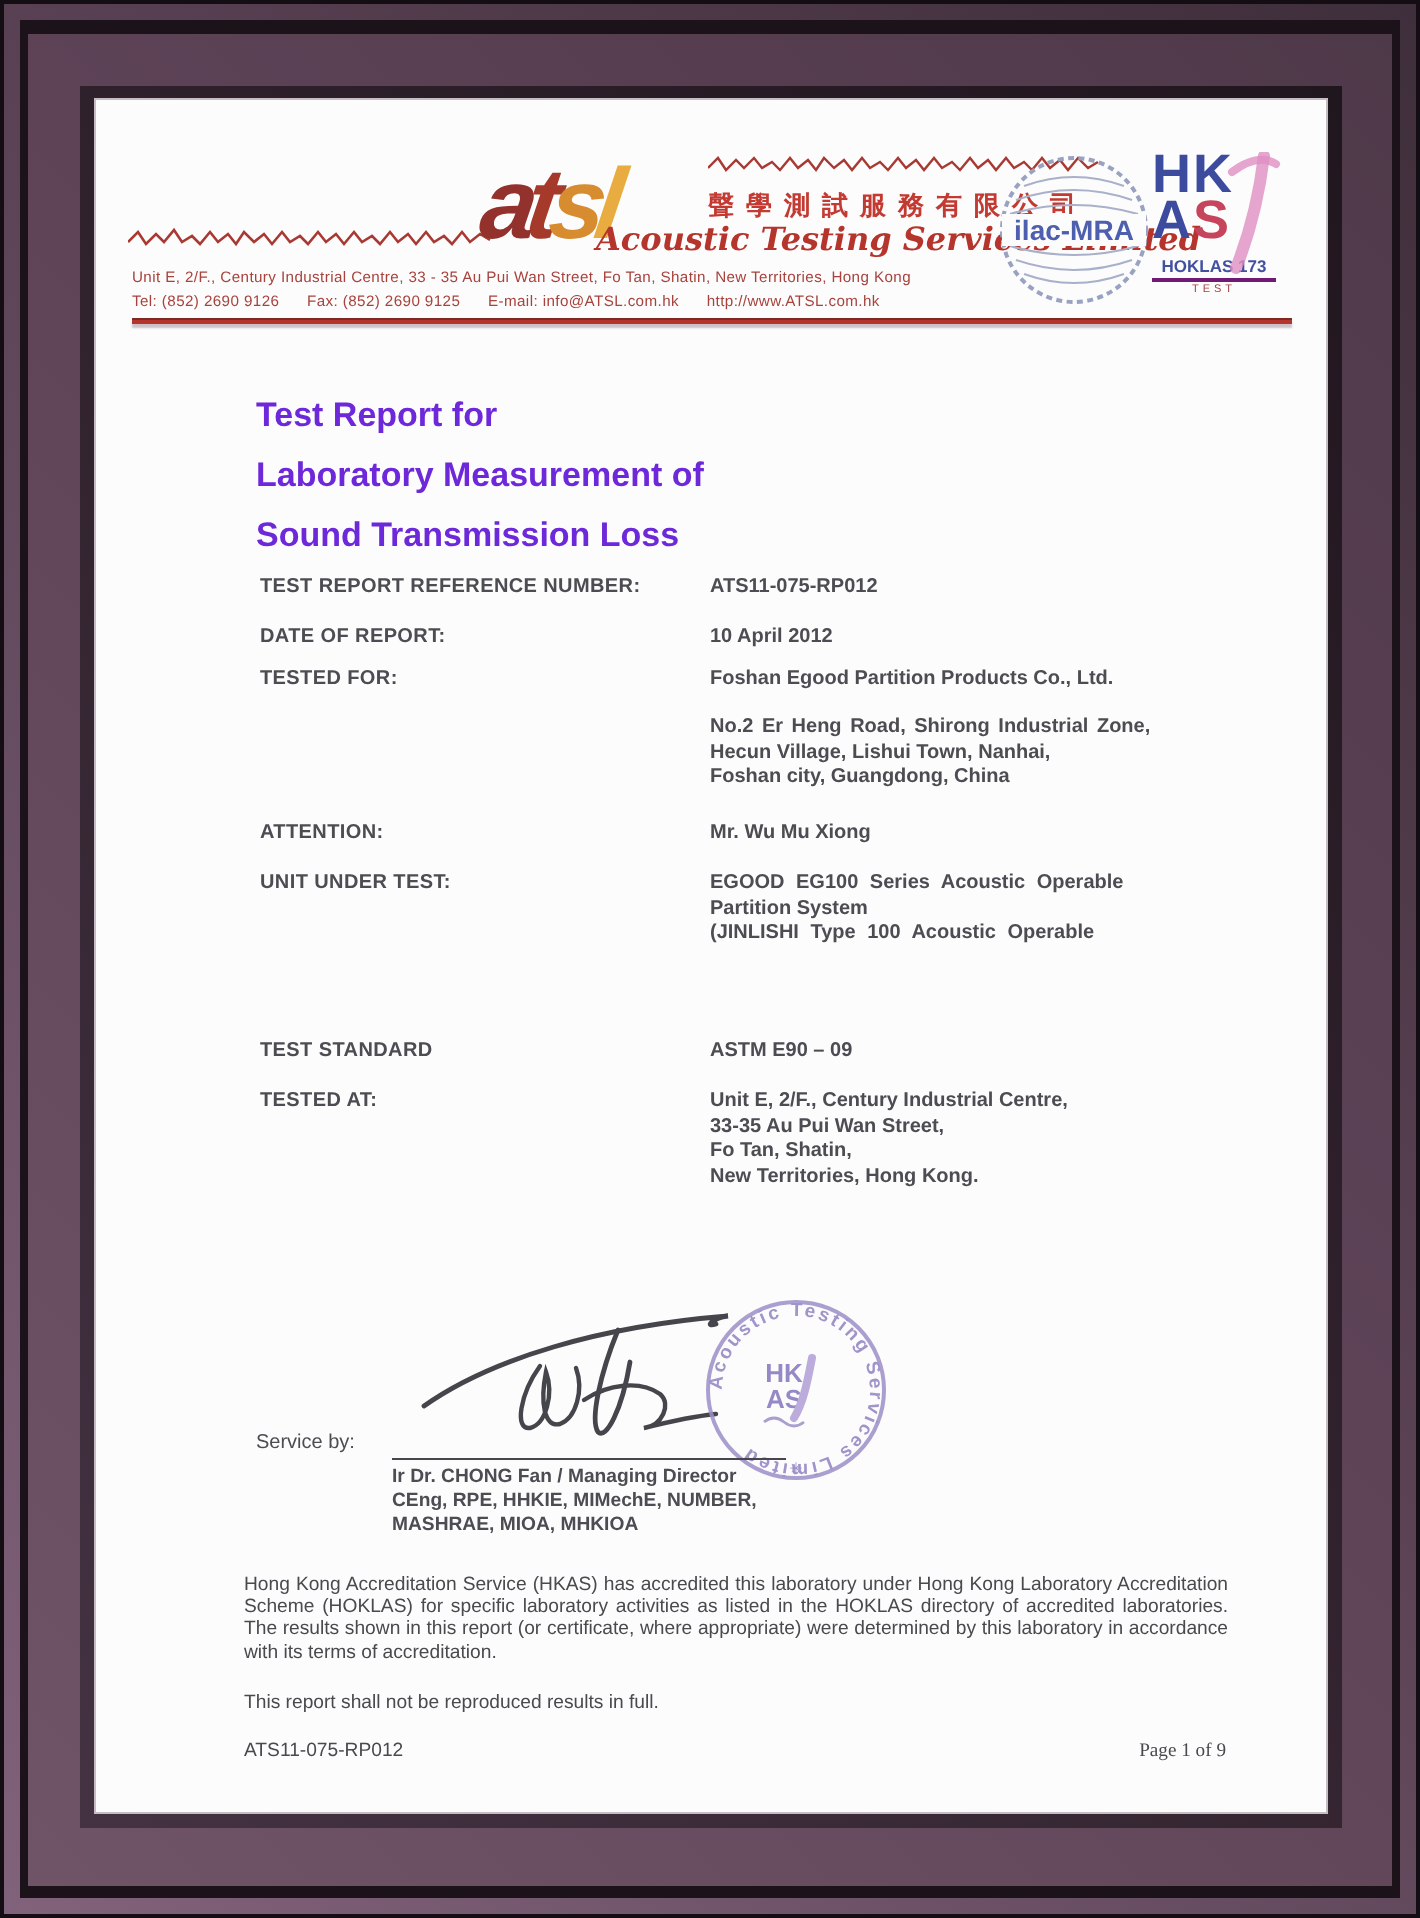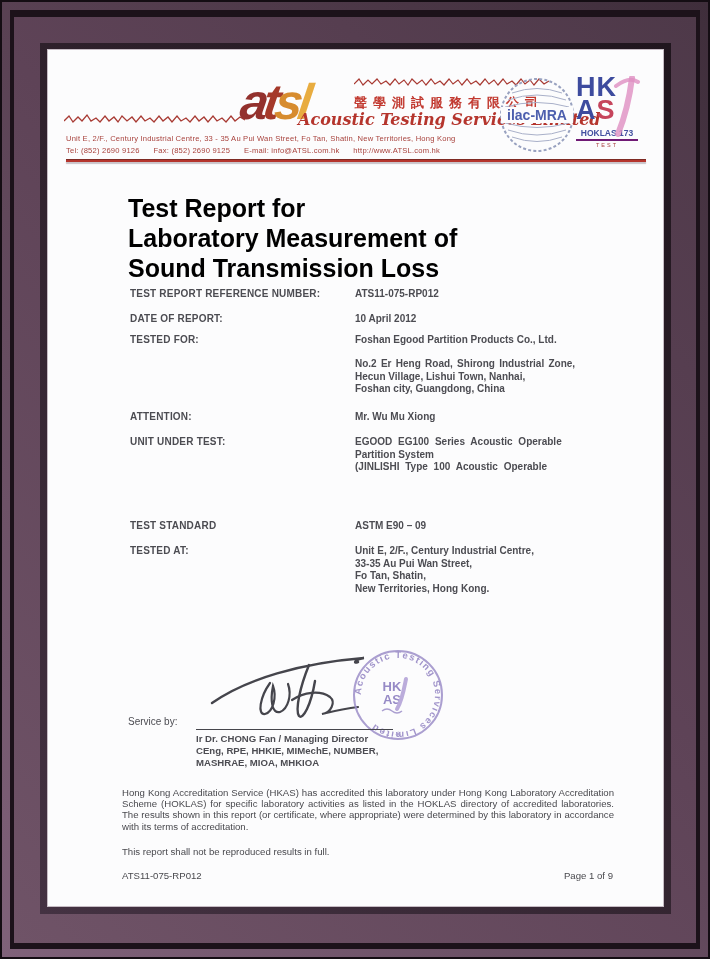--- a/index.html
+++ b/index.html
@@ -30,41 +30,41 @@
     border-top:1px solid #7e2a24;box-shadow:0 2px 1px rgba(160,150,158,.55);}
   .ilac{position:absolute;left:450px;top:26px;}
   .hkas{position:absolute;left:528px;top:26px;width:72px;}
   .hkas-letters{position:relative;color:#3d4b9e;font-weight:bold;font-size:27px;line-height:23px;letter-spacing:1px;}
   .hkas-letters .s-red{color:#c6455c;}
   .hkas-tick{position:absolute;left:0;top:0;}
   .hoklas{margin-top:6px;color:#4250a0;font-weight:bold;font-size:8.5px;text-align:center;
     border-bottom:2px solid #701a75;padding-bottom:1px;width:62px;}
   .hkas-test{width:62px;text-align:center;font-size:5.5px;color:#a84040;letter-spacing:2px;margin-top:1px;}
   
-  .doc-title{position:absolute;left:80px;top:143px;font-size:25px;font-weight:bold;
-    color:#000000;line-height:30px;}
+  .doc-title{position:absolute;left:80px;top:143px;font-size:17px;font-weight:bold;
+    color:#6d28d9;line-height:30px;}
   
   .row{position:absolute;left:82px;width:484px;font-size:10px;font-weight:bold;color:#4c4c52;}
   .row .lbl{position:absolute;left:0;top:0;letter-spacing:.2px;}
   .row .val{position:absolute;left:225px;top:0;width:259px;line-height:12.5px;}
   .jst{word-spacing:3px;}
   .jst2{word-spacing:1.5px;}
   
   .sig-svg{position:absolute;left:158px;top:603px;}
   .stamp{position:absolute;left:300px;top:595px;opacity:.85;}
   .approved{position:absolute;left:80px;top:666px;font-size:10px;color:#4c4c52;}
   .sig-line{position:absolute;left:148px;top:679px;width:197px;height:0;border-top:1.6px solid #46464c;}
   .sig-name{position:absolute;left:148px;top:683px;font-size:9.6px;font-weight:bold;
     color:#4c4c52;line-height:12px;}
   
   .accred{position:absolute;left:74px;top:737px;width:492px;font-size:9.6px;color:#49494e;
     line-height:11.2px;text-align:justify;}
   .repro{position:absolute;left:74px;top:796px;font-size:9.6px;color:#49494e;}
   .foot-ref{position:absolute;left:74px;top:820px;font-size:9.6px;color:#49494e;}
-  .foot-page{position:absolute;right:50px;top:820px;font-size:9.6px;color:#49494e;}
+  .foot-page{position:absolute;right:50px;top:820px;font-size:9.6px;color:#49494e;font-family:Liberation Serif, serif;}
 </style>
 </head>
 <body>
 
 <div class="scene">
   <div class="frame-black"></div>
   <div class="frame-bevel"></div>
   <div class="frame-groove"></div>
   <div class="frame-face"></div>
   <div class="frame-lip"></div>

